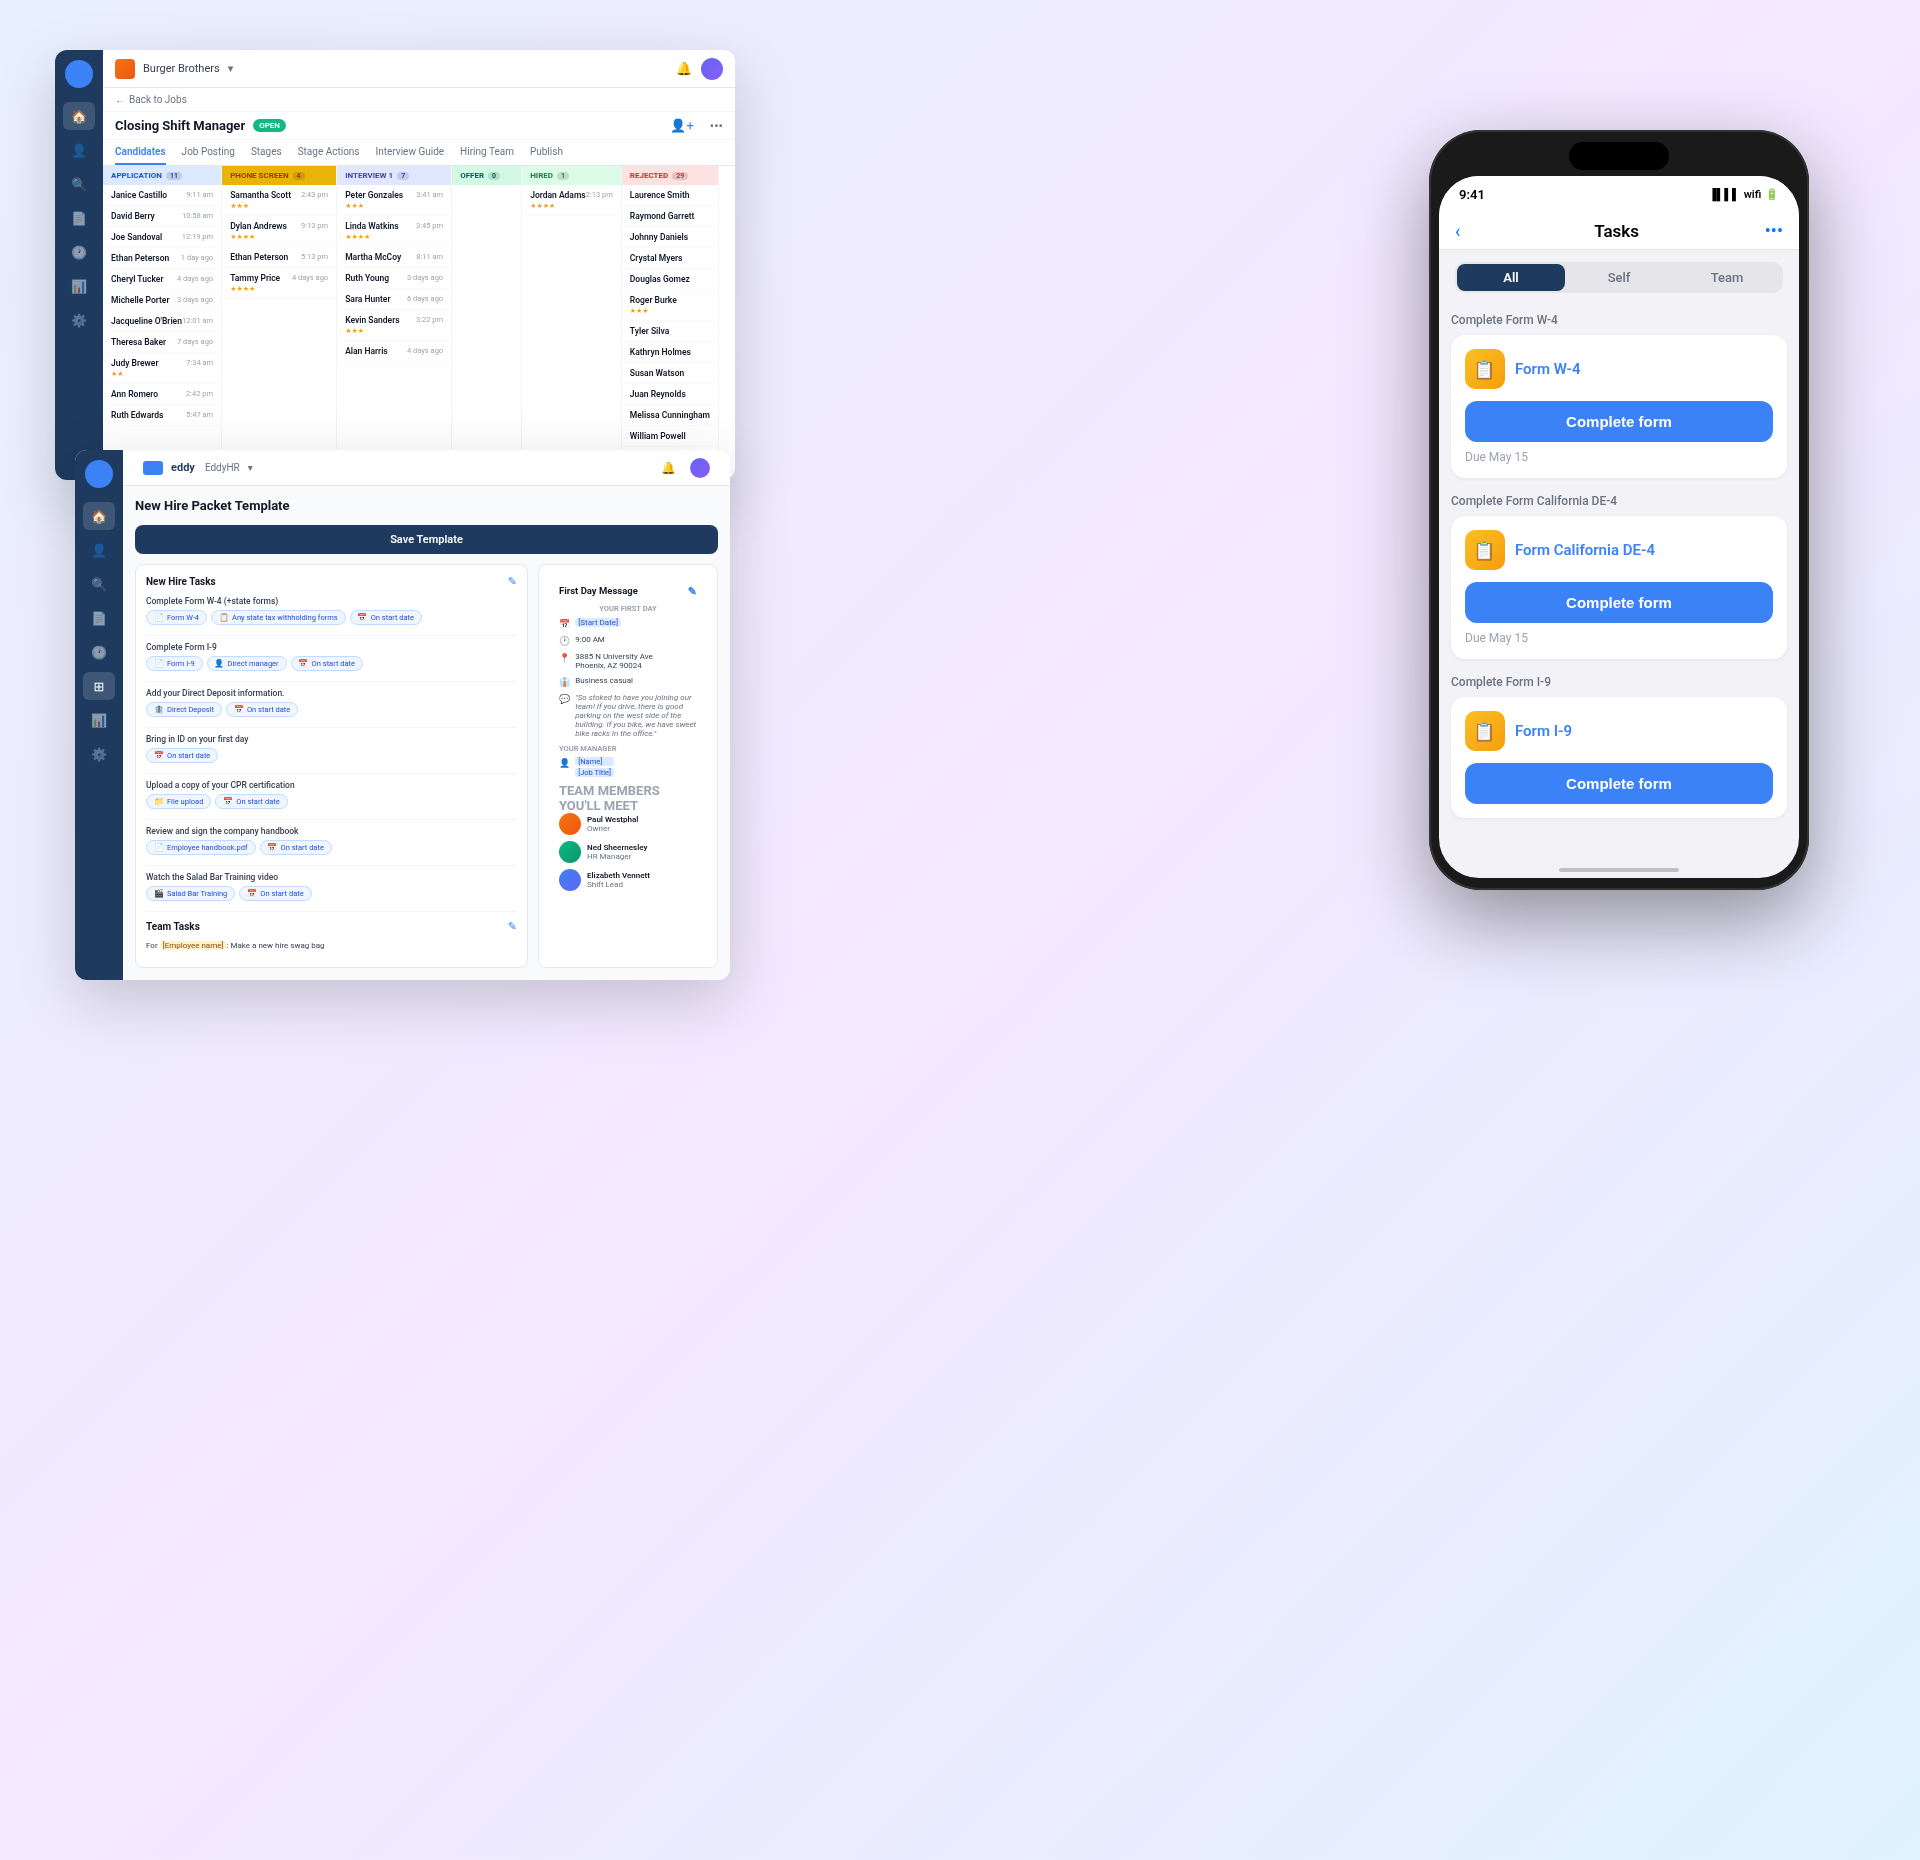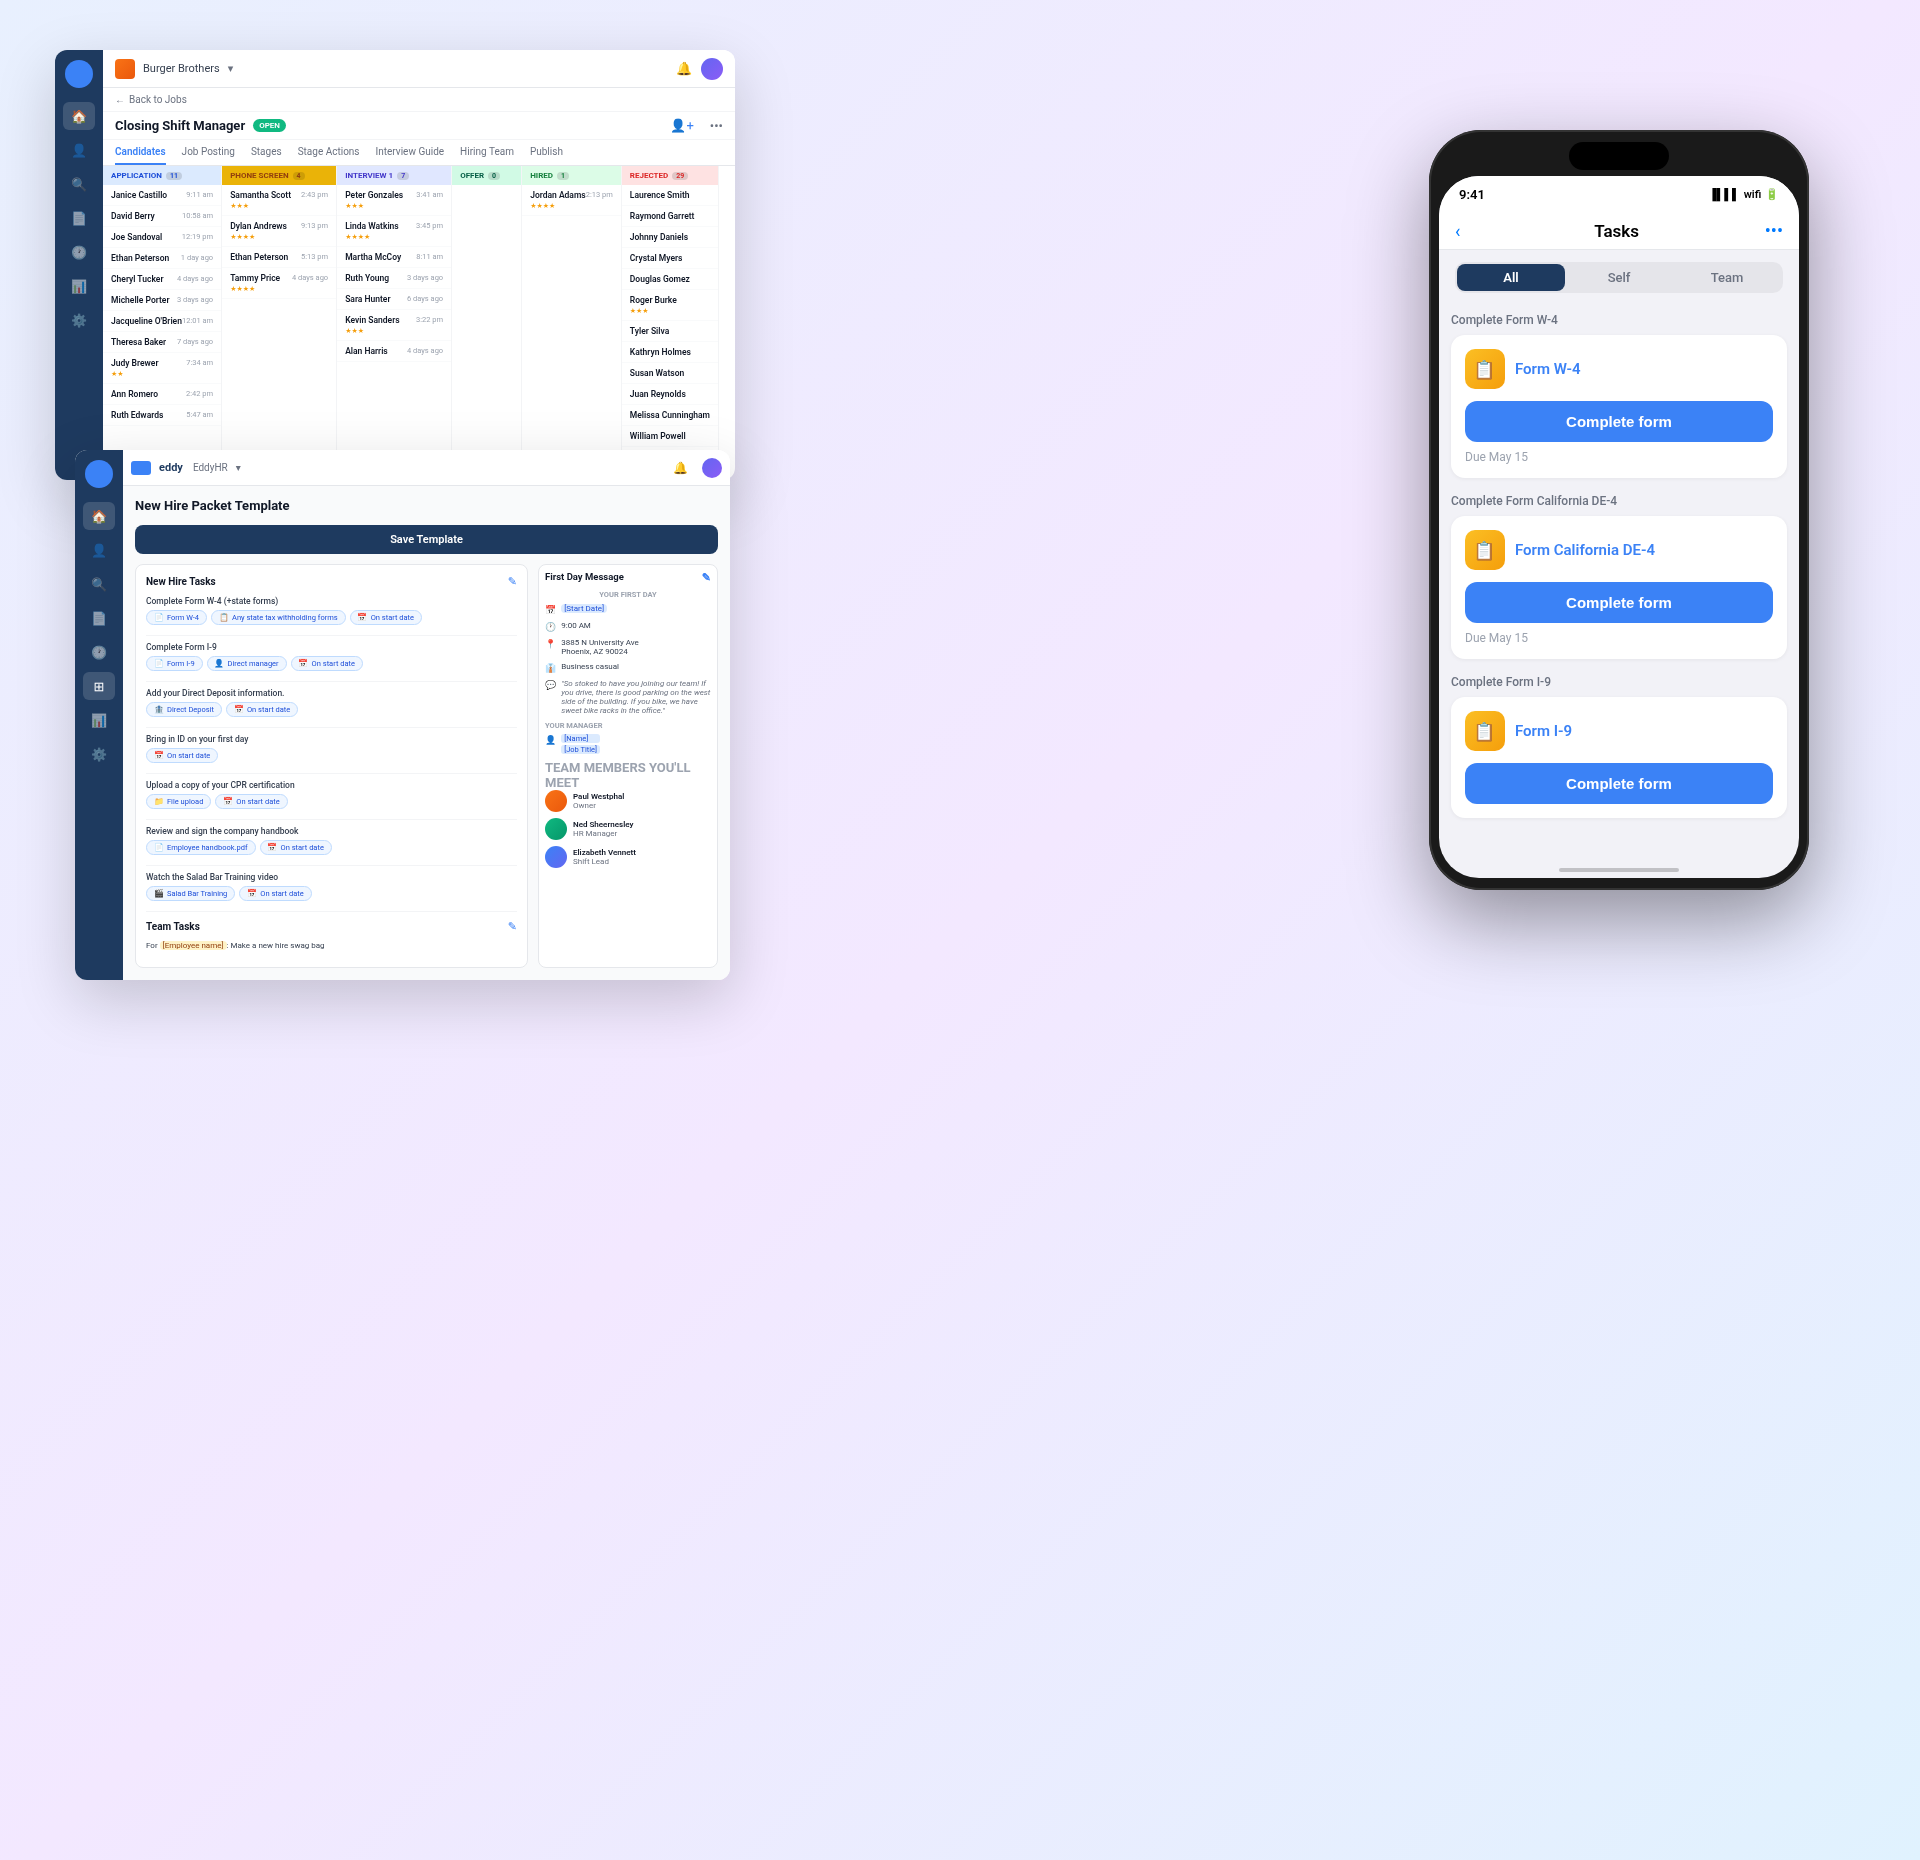--- a/index.html
+++ b/index.html
@@ -271,21 +271,21 @@
       overflow: hidden;
       background: #f9fafb;
     }
 
     .packet-topbar {
       height: 36px;
       background: #fff;
       border-bottom: 1px solid #e5e7eb;
       display: flex;
       align-items: center;
-      padding: 0 8px;
+      padding: 0 20px;
       gap: 8px;
       font-size: 11px;
     }
 
     .packet-logo-blue {
       width: 20px;
       height: 14px;
       background: #3b82f6;
       border-radius: 3px;
     }
@@ -391,21 +391,21 @@
       border: none;
       border-top: 1px solid #f3f4f6;
       margin: 6px 0;
     }
 
     .packet-right {
       width: 180px;
       background: #fff;
       border-radius: 8px;
       border: 1px solid #e5e7eb;
-      padding: 6px;
+      padding: 20px;
       overflow-y: auto;
       font-size: 9px;
     }
 
     .packet-right-section {
       font-size: 9.5px;
       font-weight: 700;
       color: #111827;
       margin-bottom: 6px;
       display: flex;

